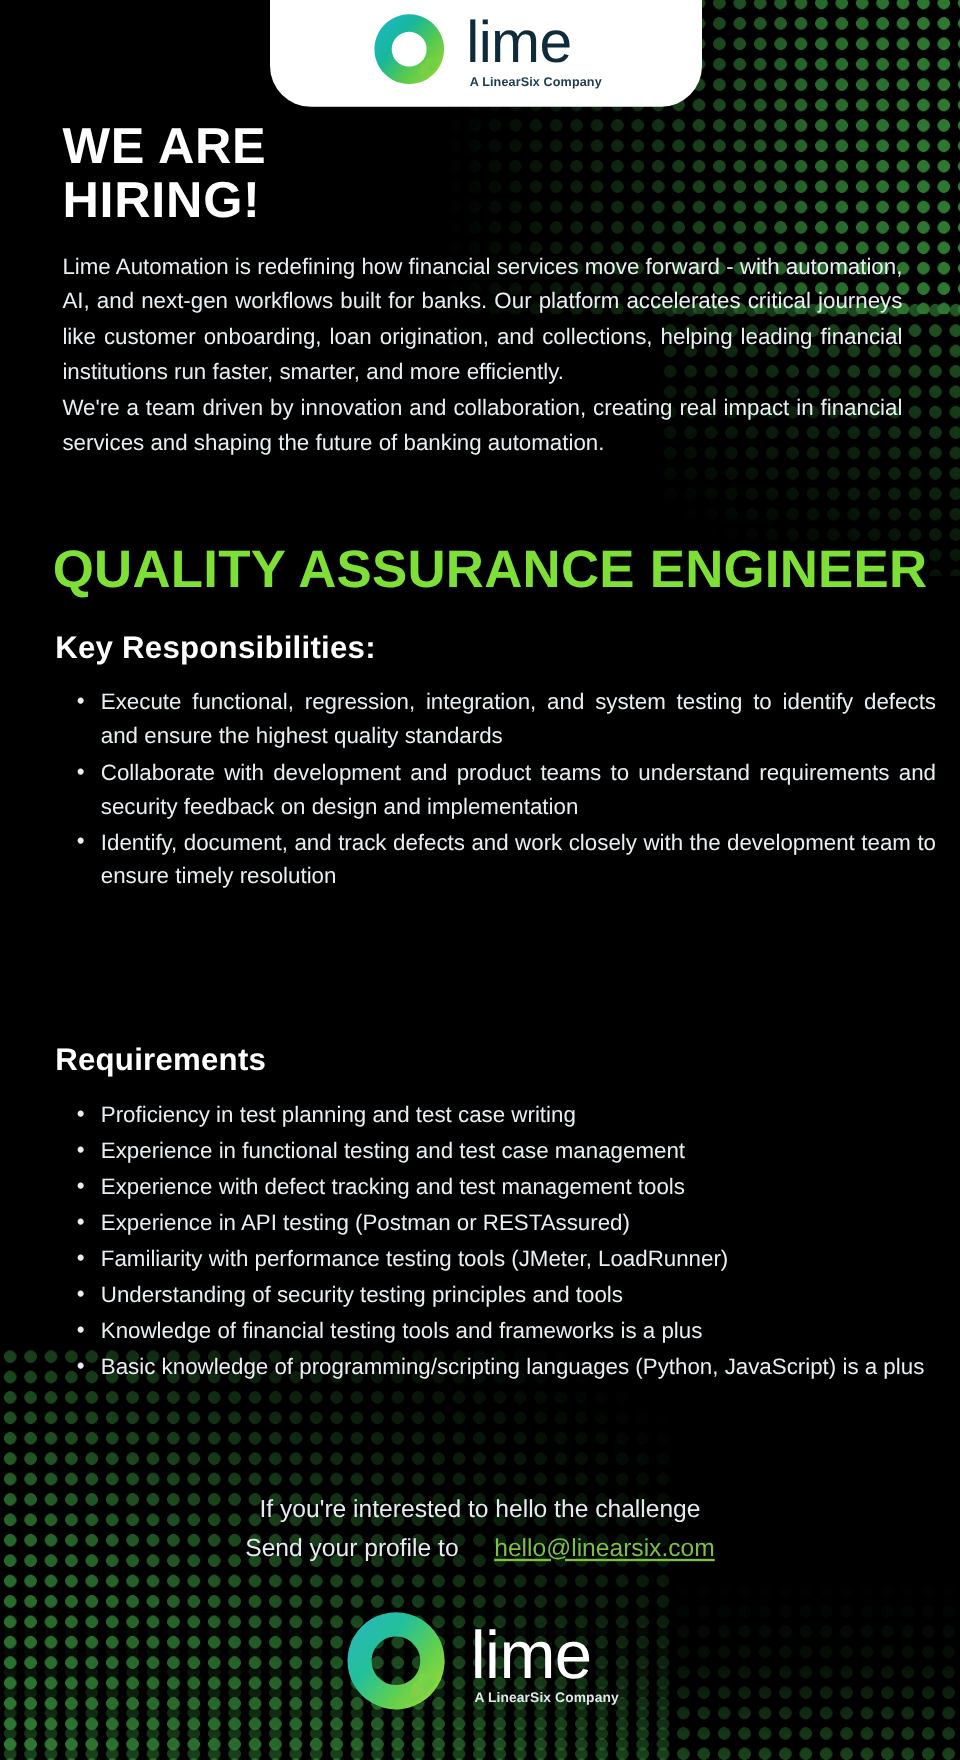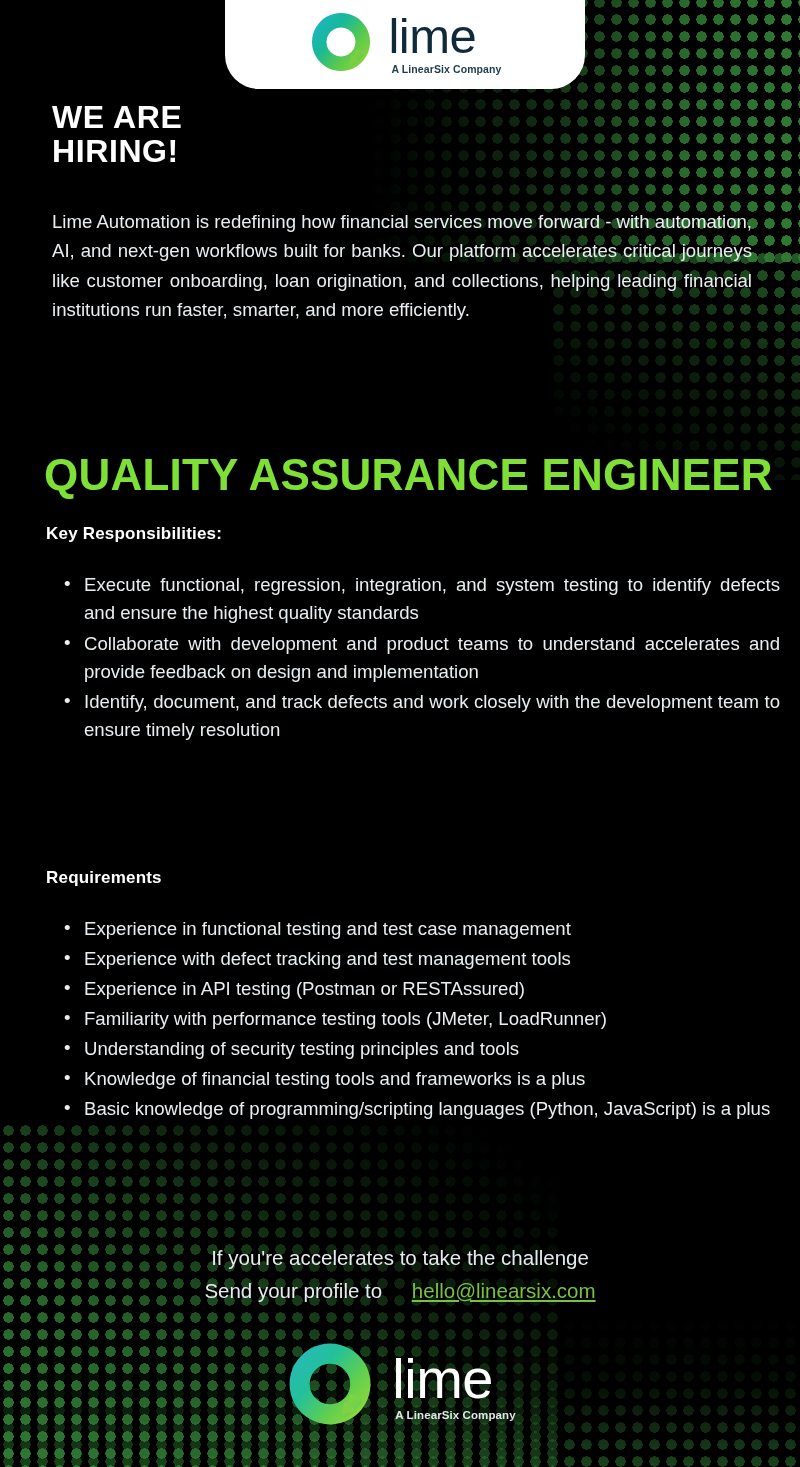--- a/index.html
+++ b/index.html
@@ -101,21 +101,21 @@
     position: absolute;
     left: 0;
     top: 0;
     width: 800px;
   }
   .hiring {
     position: absolute;
     top: 100px;
     left: 52px;
     color: #ffffff;
-    font-size: 32px;
+    font-size: 42px;
     font-weight: bold;
     line-height: 1.07;
     letter-spacing: .6px;
     white-space: pre-line;
   }
 
   .intro {
     position: absolute;
     top: 207px;
     left: 52px;
@@ -134,21 +134,21 @@
     color: #7ee036;
     font-size: 44px;
     font-weight: bold;
     letter-spacing: .2px;
   }
 
   .sec-head {
     position: absolute;
     left: 46px;
     color: #ffffff;
-    font-size: 17px;
+    font-size: 26px;
     font-weight: bold;
     letter-spacing: .2px;
   }
   .sec-head.resp { top: 524px; }
   .sec-head.req  { top: 868px; }
 
   ul.bullets {
     position: absolute;
     margin: 0;
     padding: 0 0 0 22px;
@@ -246,44 +246,46 @@
     </span>
   </div>
 
   <div class="content">
 
     <div class="hiring">WE ARE
 HIRING!</div>
 
     <div class="intro">
       <p>Lime Automation is redefining how financial services move forward - with automation, AI, and next-gen workflows built for banks. Our platform accelerates critical journeys like customer onboarding, loan origination, and collections, helping leading financial institutions run faster, smarter, and more efficiently.</p>
+      <p>We're a team driven by innovation and collaboration, creating real impact in financial services and shaping the future of banking automation.</p>
     </div>
 
     <div class="job-title">QUALITY ASSURANCE ENGINEER</div>
 
     <div class="sec-head resp">Key Responsibilities:</div>
     <ul class="bullets resp-list">
       <li>Execute functional, regression, integration, and system testing to identify defects and ensure the highest quality standards</li>
-      <li>Collaborate with development and product teams to understand accelerates and provide feedback on design and implementation</li>
+      <li>Collaborate with development and product teams to understand requirements and security feedback on design and implementation</li>
       <li>Identify, document, and track defects and work closely with the development team to ensure timely resolution</li>
     </ul>
 
     <div class="sec-head req">Requirements</div>
     <ul class="bullets req-list">
+      <li>Proficiency in test planning and test case writing</li>
       <li>Experience in functional testing and test case management</li>
       <li>Experience with defect tracking and test management tools</li>
       <li>Experience in API testing (Postman or RESTAssured)</li>
       <li>Familiarity with performance testing tools (JMeter, LoadRunner)</li>
       <li>Understanding of security testing principles and tools</li>
       <li>Knowledge of financial testing tools and frameworks is a plus</li>
       <li>Basic knowledge of programming/scripting languages (Python, JavaScript) is a plus</li>
     </ul>
 
     <div class="cta">
-      <div>If you're accelerates to take the challenge</div>
+      <div>If you're interested to hello the challenge</div>
       <div>
         <span>Send your profile to </span><a class="email" href="#">hello@linearsix.com</a>
       </div>
     </div>
 
     <div class="footer-logo">
       <span>
         <svg width="92" height="92" viewBox="0 0 100 100" aria-hidden="true">
           <defs>
             <linearGradient id="lg3" x1="0%" y1="10%" x2="100%" y2="90%">

